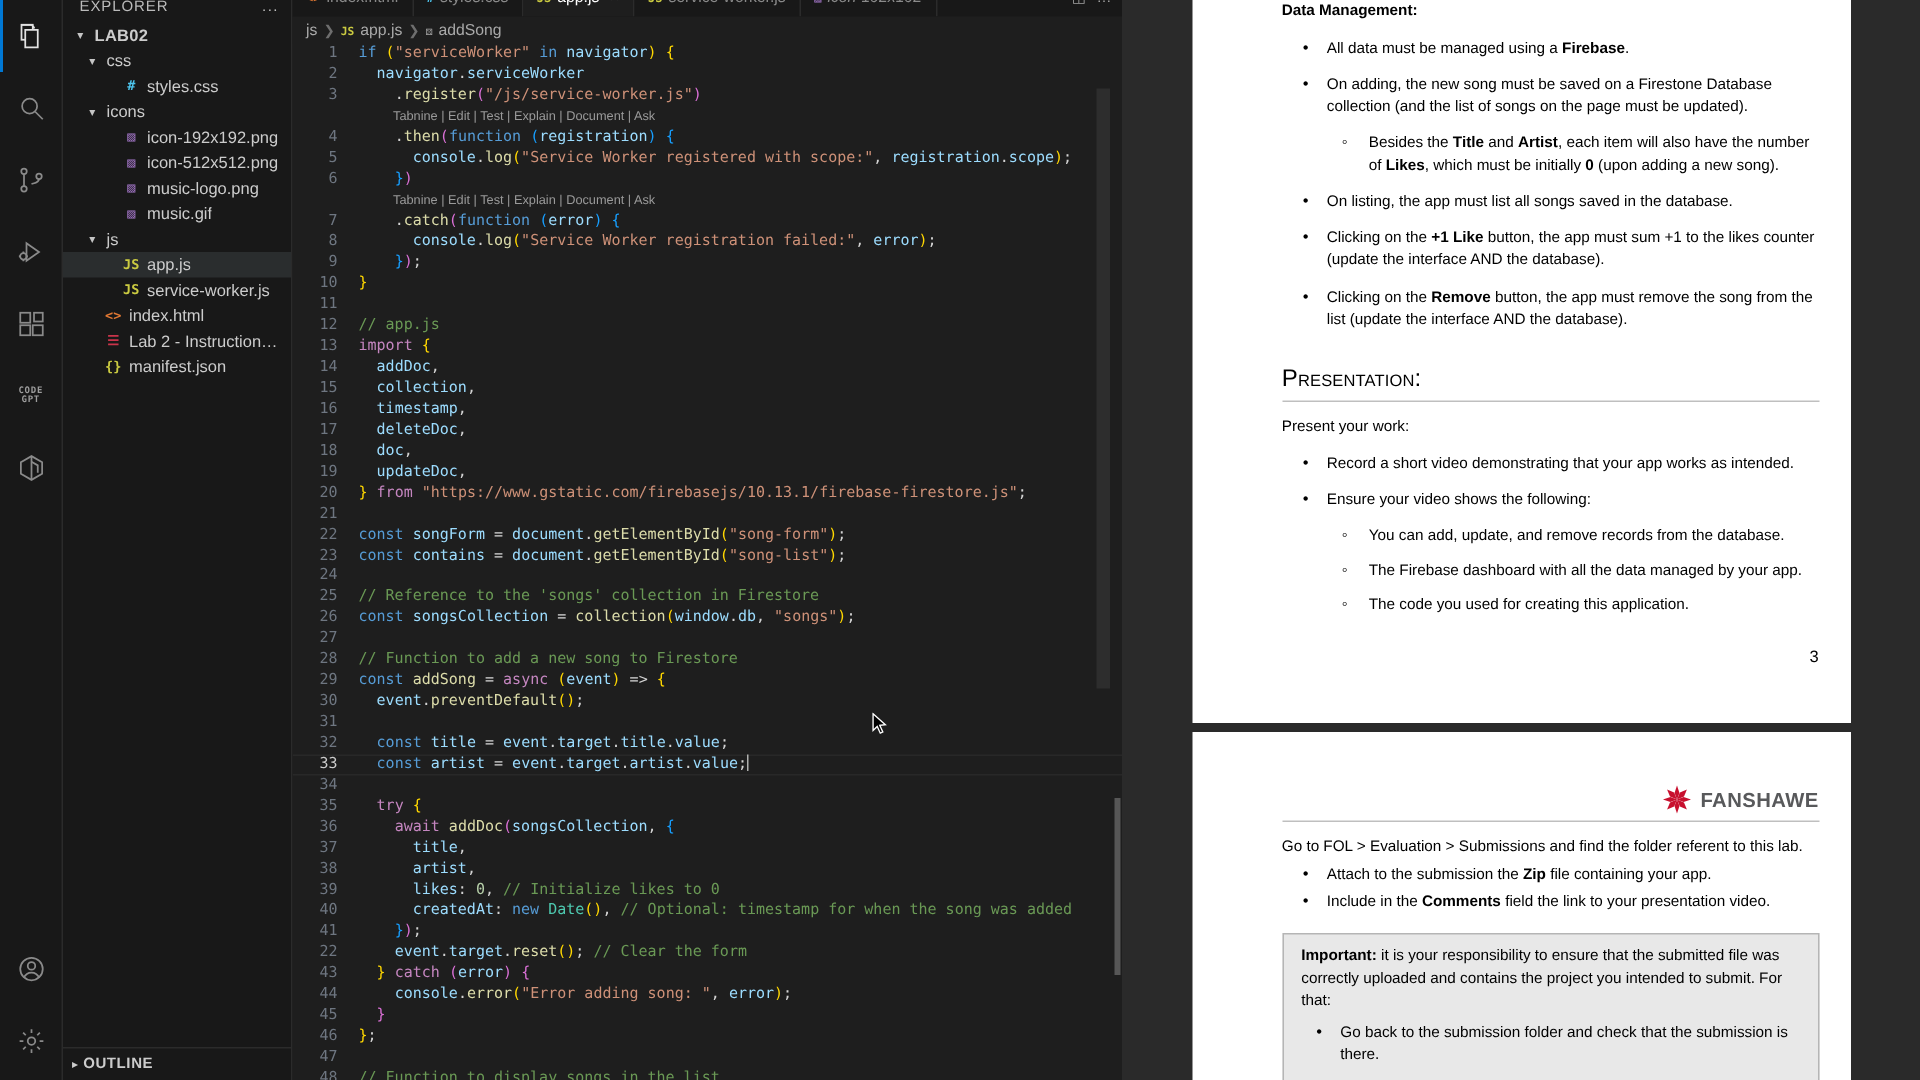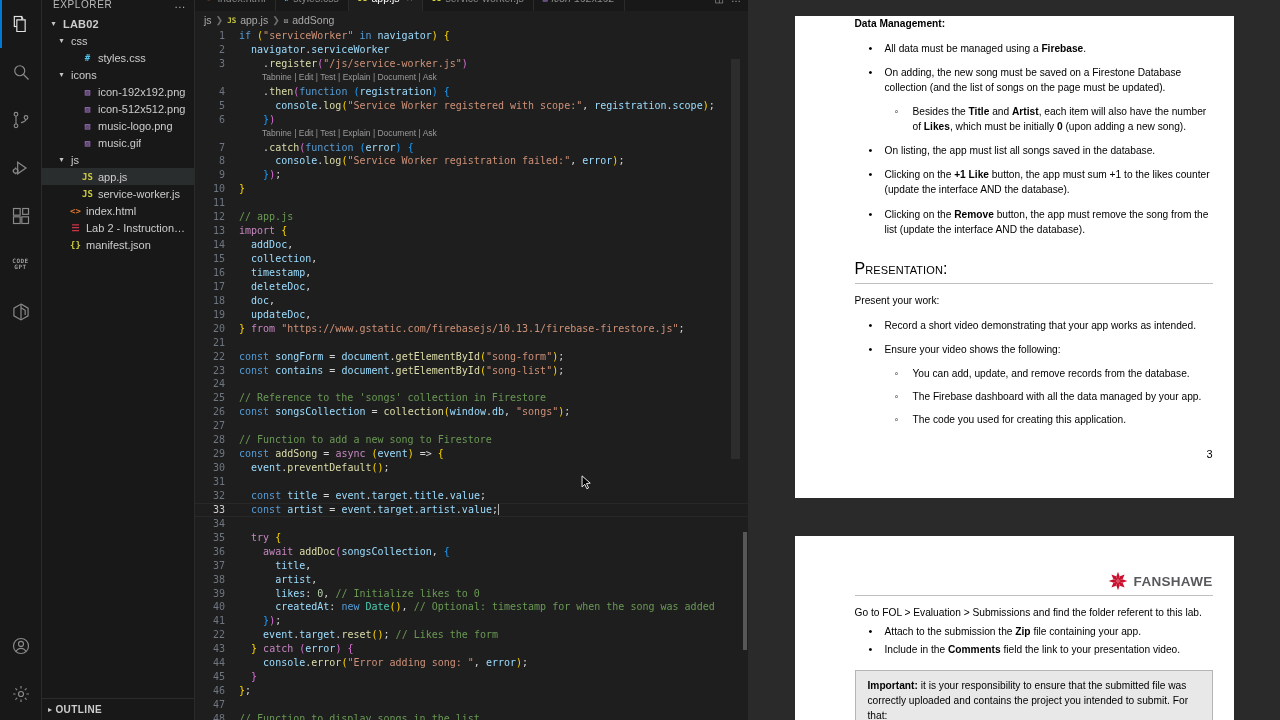--- a/index.html
+++ b/index.html
@@ -181,21 +181,21 @@
   }
 
   
   .pdf-pane {
     flex: 1; height: 720px; background: #2a2a2a;
     overflow: hidden; position: relative;
     font-family: "Liberation Sans", sans-serif;
   }
   .pdf-page {
     background: #ffffff; color: #000000;
-    margin: 16px auto; width: 439px; position: relative;
+    margin: 0 auto; width: 439px; position: relative;
   }
   .pdf-page.p1 { height: 482px; padding: 0 21px 0 60px; }
   .pdf-gap { height: 6px; background: #2a2a2a; }
   .pdf-page.p2 { height: 232px; padding: 0 21px 0 60px; }
   .pdf-body { font-size: 10.2px; line-height: 1.45; }
   .pdf-h-label { font-weight: bold; font-size: 10.2px; padding-top: 1px; }
   ul.pdf-ul { list-style: none; margin: 0; padding: 0; }
   ul.pdf-ul > li {
     position: relative; padding-left: 30px; margin-top: 9px;
     font-size: 10.2px; line-height: 1.48;
@@ -470,21 +470,21 @@
         <div class="cline"><span class="gutter">32</span><span class="ctext">  <span class="kw2">const</span> <span class="var">title</span> <span class="pun">=</span> <span class="var">event</span><span class="pun">.</span><span class="var">target</span><span class="pun">.</span><span class="var">title</span><span class="pun">.</span><span class="var">value</span><span class="pun">;</span></span></div>
         <div class="cline active-line"><span class="gutter">33</span><span class="ctext">  <span class="kw2">const</span> <span class="var">artist</span> <span class="pun">=</span> <span class="var">event</span><span class="pun">.</span><span class="var">target</span><span class="pun">.</span><span class="var">artist</span><span class="pun">.</span><span class="var">value</span><span class="pun">;</span><span class="cursor-bar"></span></span></div>
         <div class="cline"><span class="gutter">34</span><span class="ctext"></span></div>
         <div class="cline"><span class="gutter">35</span><span class="ctext">  <span class="kw">try</span> <span class="br1">{</span></span></div>
         <div class="cline"><span class="gutter">36</span><span class="ctext">    <span class="kw">await</span> <span class="fn">addDoc</span><span class="br2">(</span><span class="var">songsCollection</span><span class="pun">,</span> <span class="br3">{</span></span></div>
         <div class="cline"><span class="gutter">37</span><span class="ctext">      <span class="var">title</span><span class="pun">,</span></span></div>
         <div class="cline"><span class="gutter">38</span><span class="ctext">      <span class="var">artist</span><span class="pun">,</span></span></div>
         <div class="cline"><span class="gutter">39</span><span class="ctext">      <span class="var">likes</span><span class="pun">:</span> <span class="num">0</span><span class="pun">,</span> <span class="com">// Initialize likes to 0</span></span></div>
         <div class="cline"><span class="gutter">40</span><span class="ctext">      <span class="var">createdAt</span><span class="pun">:</span> <span class="kw2">new</span> <span class="cls">Date</span><span class="br1">()</span><span class="pun">,</span> <span class="com">// Optional: timestamp for when the song was added</span></span></div>
         <div class="cline"><span class="gutter">41</span><span class="ctext">    <span class="br3">}</span><span class="br2">)</span><span class="pun">;</span></span></div>
-        <div class="cline"><span class="gutter">22</span><span class="ctext">    <span class="var">event</span><span class="pun">.</span><span class="var">target</span><span class="pun">.</span><span class="fn">reset</span><span class="br1">()</span><span class="pun">;</span> <span class="com">// Likes the form</span></span></div>
+        <div class="cline"><span class="gutter">22</span><span class="ctext">    <span class="var">event</span><span class="pun">.</span><span class="var">target</span><span class="pun">.</span><span class="fn">reset</span><span class="br1">()</span><span class="pun">;</span> <span class="com">// Clear the form</span></span></div>
         <div class="cline"><span class="gutter">43</span><span class="ctext">  <span class="br1">}</span> <span class="kw">catch</span> <span class="br2">(</span><span class="var">error</span><span class="br2">)</span> <span class="br2">{</span></span></div>
         <div class="cline"><span class="gutter">44</span><span class="ctext">    <span class="var">console</span><span class="pun">.</span><span class="fn">error</span><span class="br1">(</span><span class="str">"Error adding song: "</span><span class="pun">,</span> <span class="var">error</span><span class="br1">)</span><span class="pun">;</span></span></div>
         <div class="cline"><span class="gutter">45</span><span class="ctext">  <span class="br2">}</span></span></div>
         <div class="cline"><span class="gutter">46</span><span class="ctext"><span class="br1">}</span><span class="pun">;</span></span></div>
         <div class="cline"><span class="gutter">47</span><span class="ctext"></span></div>
         <div class="cline"><span class="gutter">48</span><span class="ctext"><span class="com">// Function to display songs in the list</span></span></div>
       </div>
   </div>
 
   <div class="pdf-pane">

